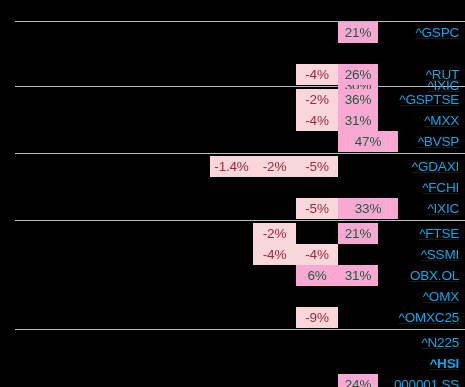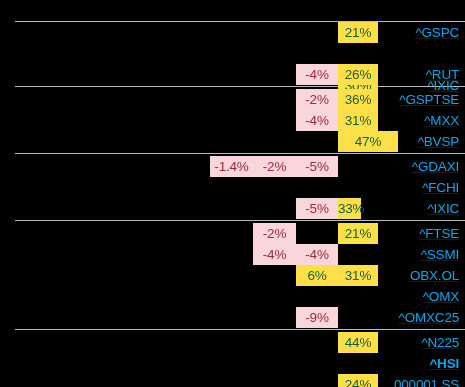--- a/index.html
+++ b/index.html
@@ -44,21 +44,21 @@
     position: absolute;
     top: 0;
     height: 21px;
     line-height: 21px;
     font-size: 13.5px;
     text-align: center;
     white-space: nowrap;
     letter-spacing: -0.2px;
   }
   .cell.pos {
-    background: #fde047;
+    background: #f9a8d4;
     color: #1b5e3a;
   }
   .cell.neg {
     background: #f9d6da;
     color: #9c2b3b;
   }
   .ticker {
     position: absolute;
     top: 0;
     height: 21px;
@@ -115,21 +115,21 @@
       <div class="cell neg" style="left: 210px; width: 43px;">-1.4%</div>
       <div class="cell neg" style="left: 253px; width: 43px;">-2%</div>
       <div class="cell neg" style="left: 296px; width: 42px;">-5%</div>
       <div class="ticker">^GDAXI</div>
     </div>
     <div class="row" style="top: 177px;">
       <div class="ticker">^FCHI</div>
     </div>
     <div class="row" style="top: 198px;">
       <div class="cell neg" style="left: 296px; width: 42px;">-5%</div>
-      <div class="cell pos" style="left: 338px; width: 23px;">33%</div>
+      <div class="cell pos" style="left: 338px; width: 60px;">33%</div>
       <div class="ticker">^IXIC</div>
     </div>
     <div class="row" style="top: 223px;">
       <div class="cell neg" style="left: 253px; width: 43px;">-2%</div>
       <div class="cell pos" style="left: 338px; width: 40px;">21%</div>
       <div class="ticker">^FTSE</div>
     </div>
     <div class="row" style="top: 244px;">
       <div class="cell neg" style="left: 253px; width: 43px;">-4%</div>
       <div class="cell neg" style="left: 296px; width: 42px;">-4%</div>
@@ -141,21 +141,20 @@
       <div class="ticker">OBX.OL</div>
     </div>
     <div class="row" style="top: 286px;">
       <div class="ticker">^OMX</div>
     </div>
     <div class="row" style="top: 307px;">
       <div class="cell neg" style="left: 296px; width: 42px;">-9%</div>
       <div class="ticker">^OMXC25</div>
     </div>
     <div class="row" style="top: 332px;">
-      <div class="cell pos" style="left: 338px; width: 40px;">44%</div>
       <div class="ticker">^N225</div>
     </div>
     <div class="row" style="top: 353px; font-weight: bold;">
       <div class="ticker">^HSI</div>
     </div>
     <div class="row" style="top: 374px;">
       <div class="cell pos" style="left: 338px; width: 40px;">24%</div>
       <div class="ticker">000001.SS</div>
     </div>
   </div>

